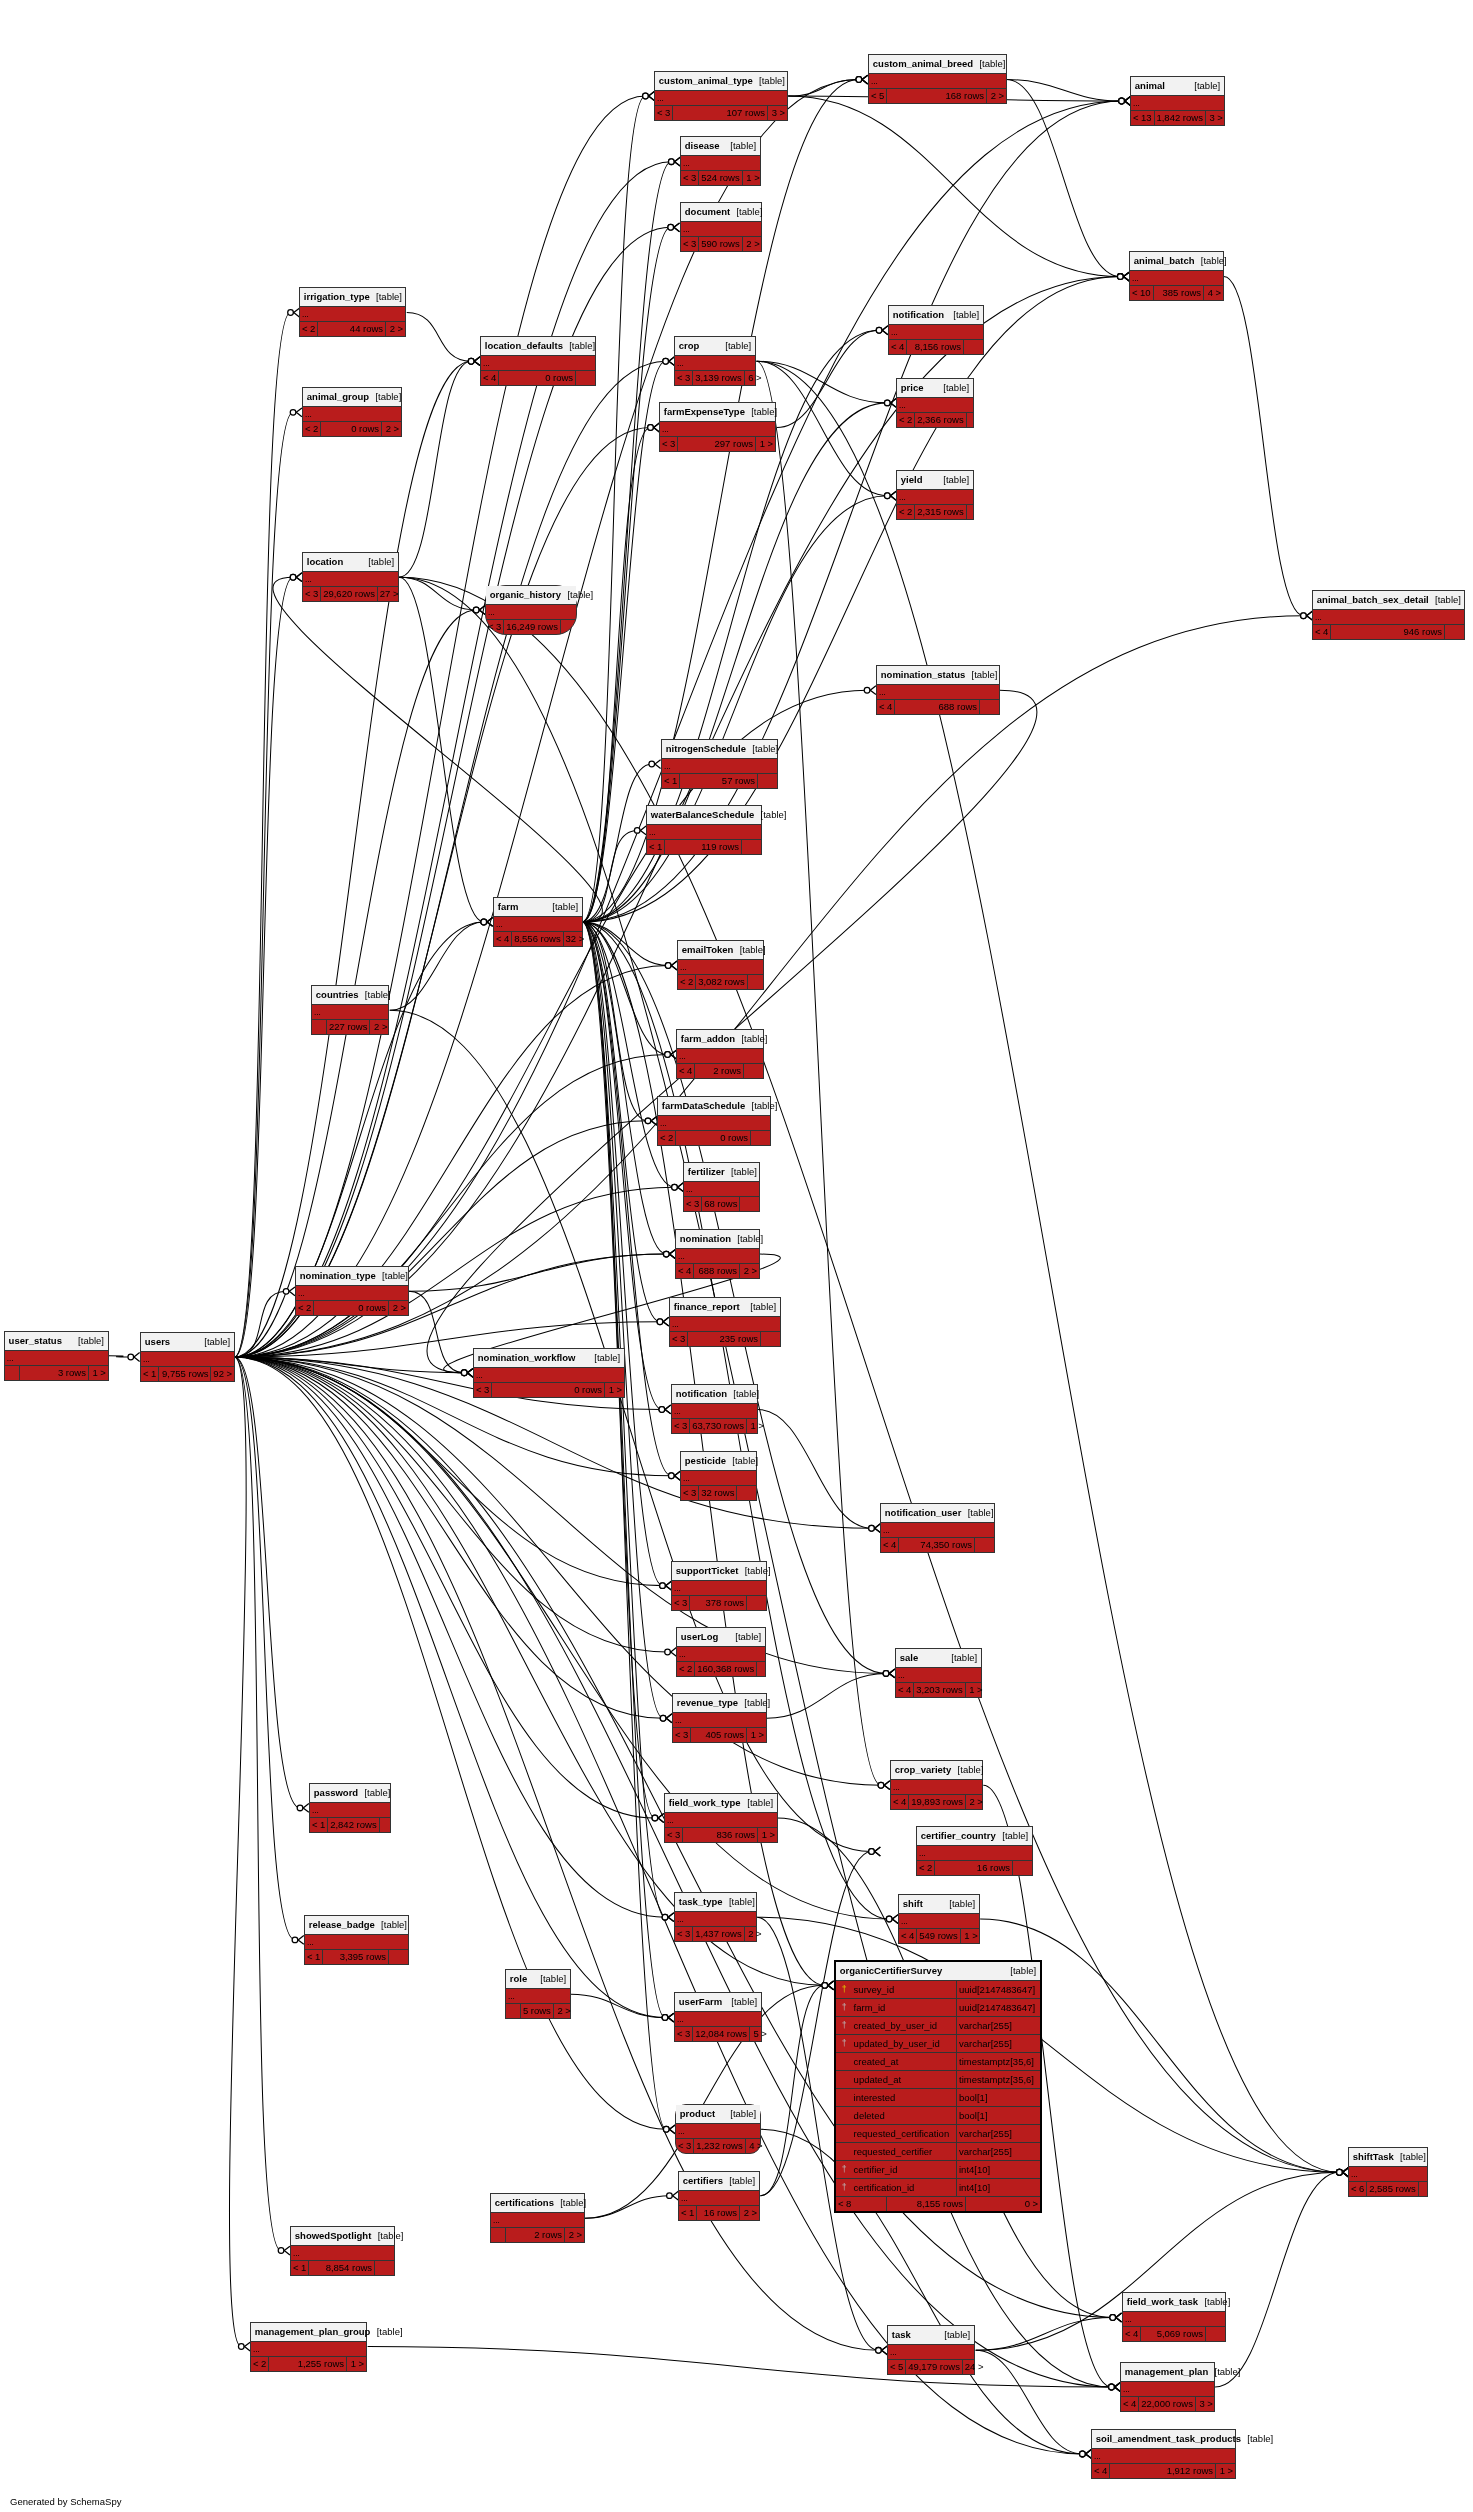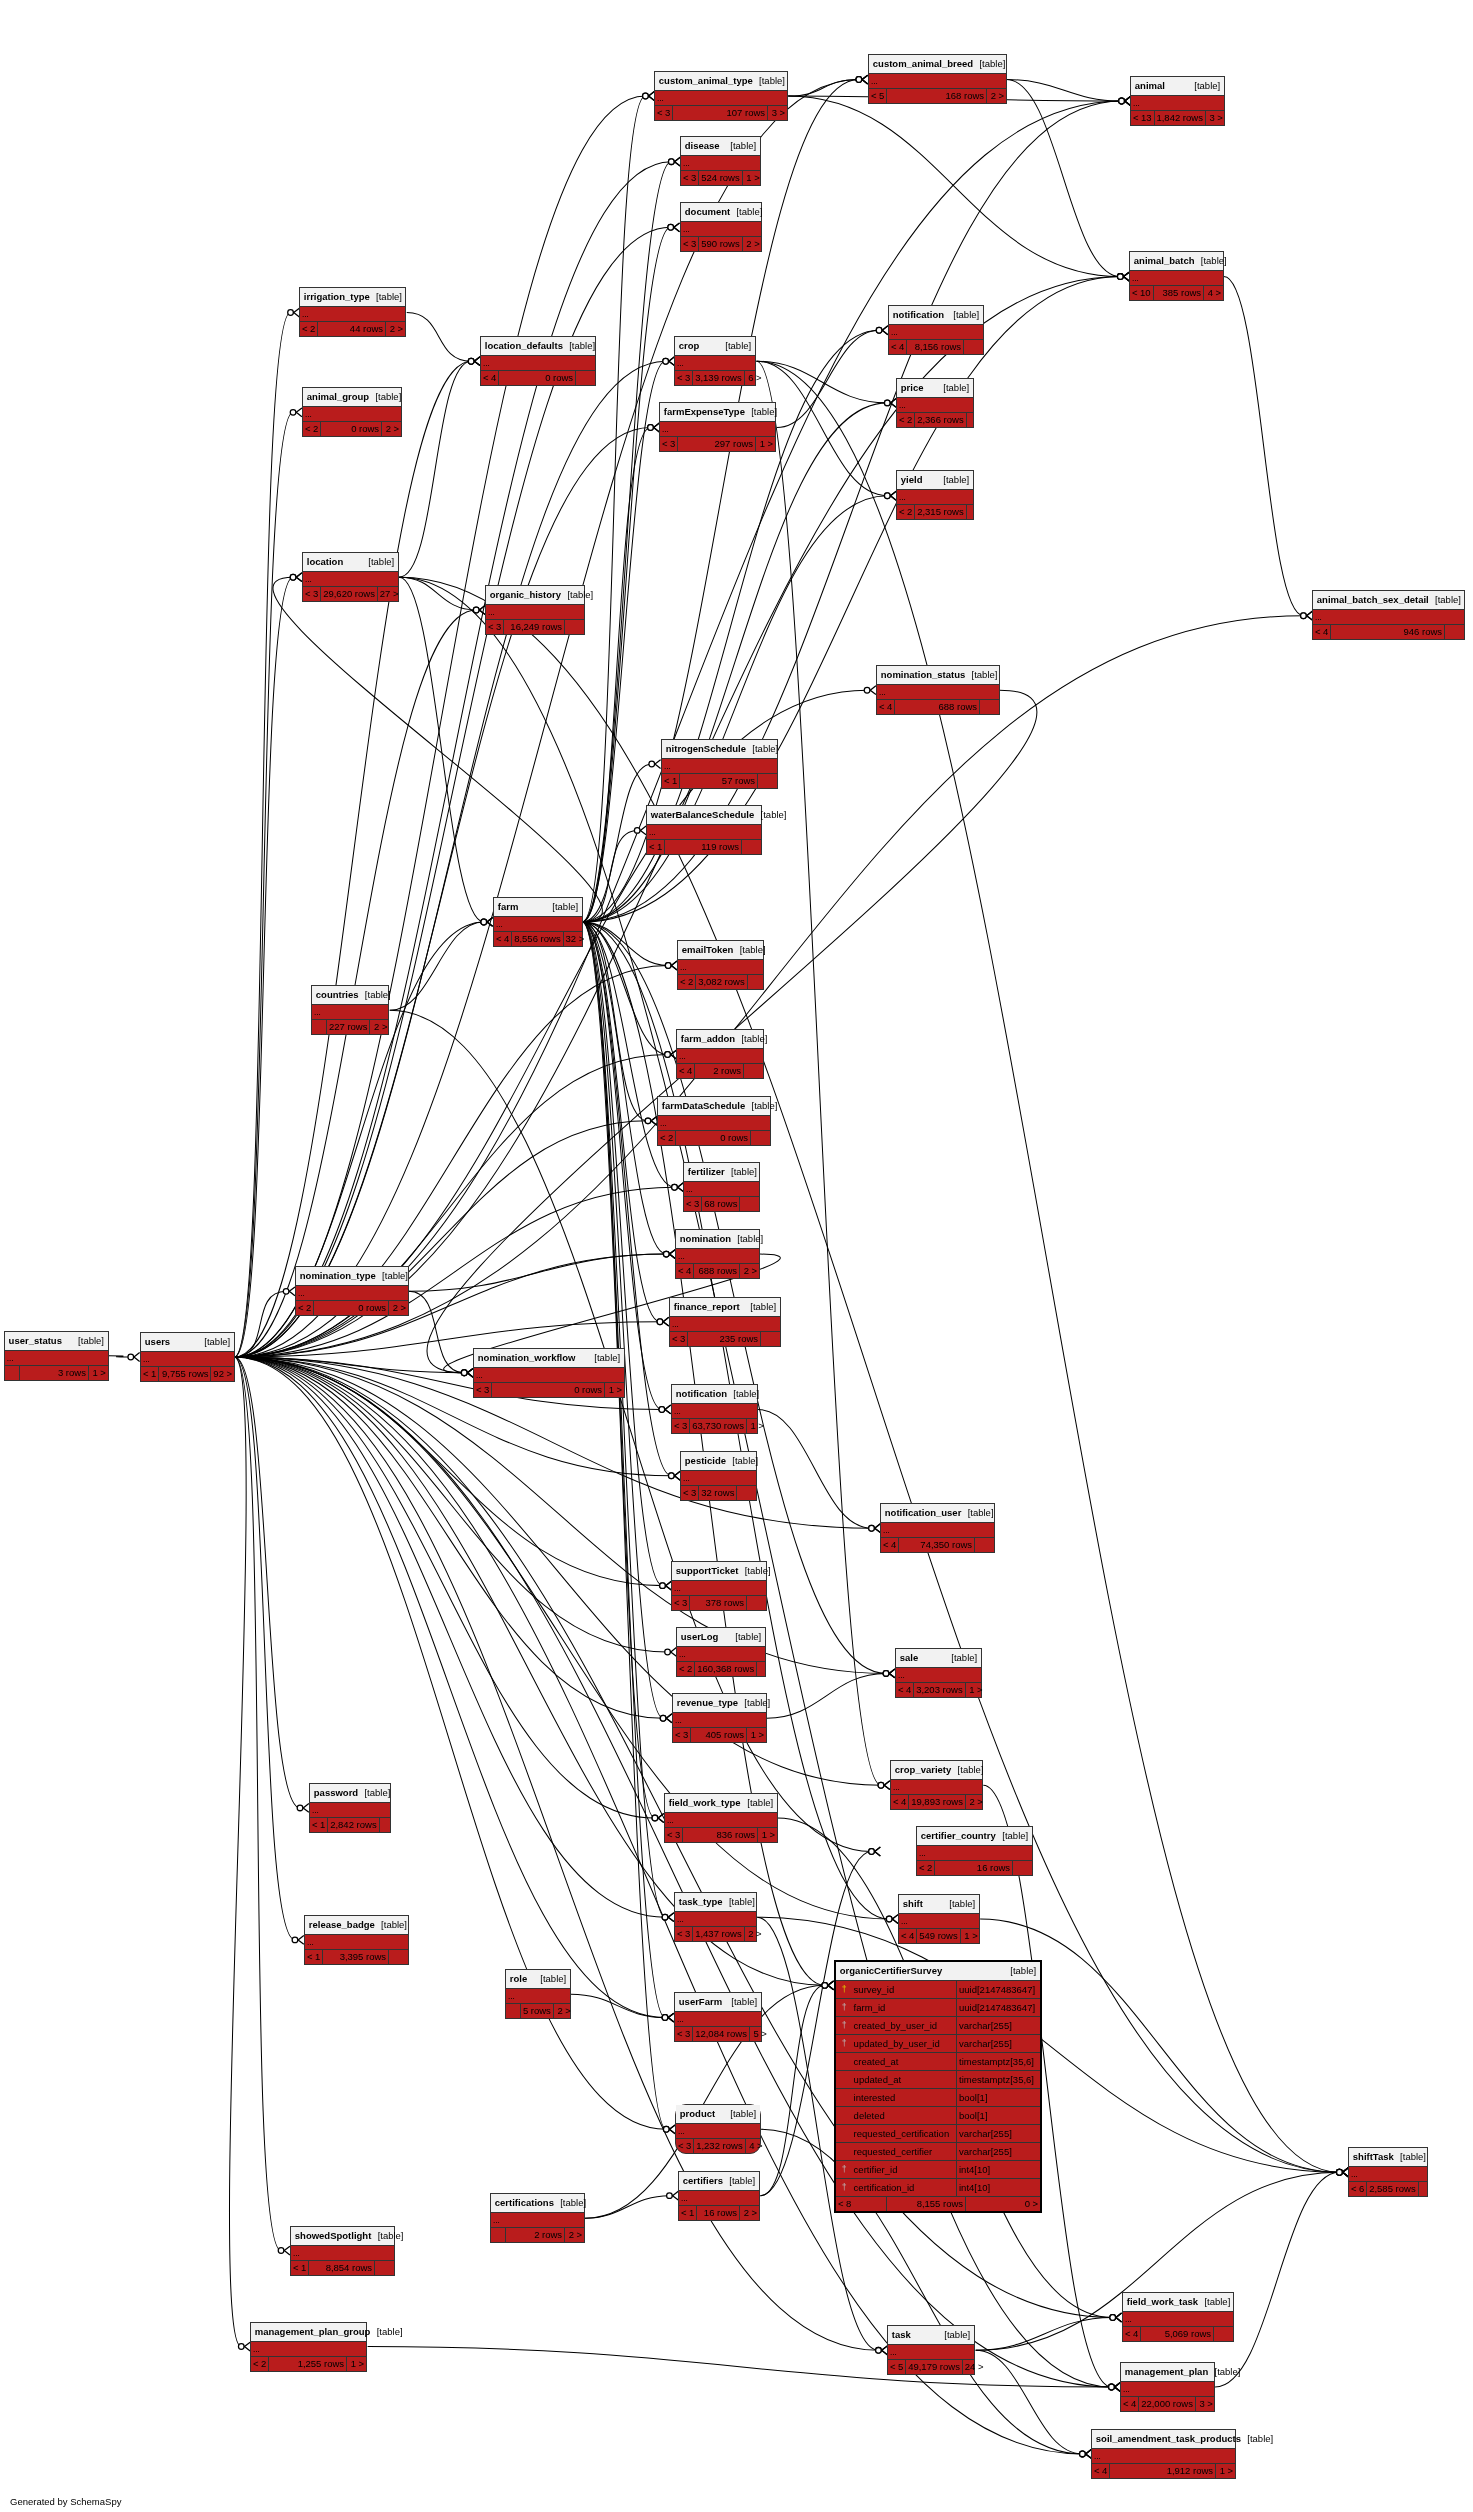--- a/index.html
+++ b/index.html
@@ -565,21 +565,21 @@
         <span class="nm">location</span>
         <span>[table]</span>
       </div>
       <div class="body">...</div>
       <div class="foot">
         <span class="l">&lt; 3</span>
         <span class="c">29,620 rows</span>
         <span class="r">27 &gt;</span>
       </div>
     </div>
-    <div class="tbl" id="t-organic_history" style="left: 485px; top: 585px; width: 100px;">
+    <div class="tbl" id="t-organic_history" style="left: 485px; top: 585px; width: 92px; border-radius: 21px;">
       <div class="hdr">
         <span class="nm">organic_history</span>
         <span>[table]</span>
       </div>
       <div class="body">...</div>
       <div class="foot">
         <span class="l">&lt; 3</span>
         <span class="c">16,249 rows</span>
         <span class="r"></span>
       </div>
@@ -1021,21 +1021,21 @@
         <span class="nm">shiftTask</span>
         <span>[table]</span>
       </div>
       <div class="body">...</div>
       <div class="foot">
         <span class="l">&lt; 6</span>
         <span class="c">2,585 rows</span>
         <span class="r"></span>
       </div>
     </div>
-    <div class="tbl" id="t-field_work_task" style="left: 1122px; top: 2292px; width: 112px;">
+    <div class="tbl" id="t-field_work_task" style="left: 1122px; top: 2292px; width: 104px;">
       <div class="hdr">
         <span class="nm">field_work_task</span>
         <span>[table]</span>
       </div>
       <div class="body">...</div>
       <div class="foot">
         <span class="l">&lt; 4</span>
         <span class="c">5,069 rows</span>
         <span class="r"></span>
       </div>

